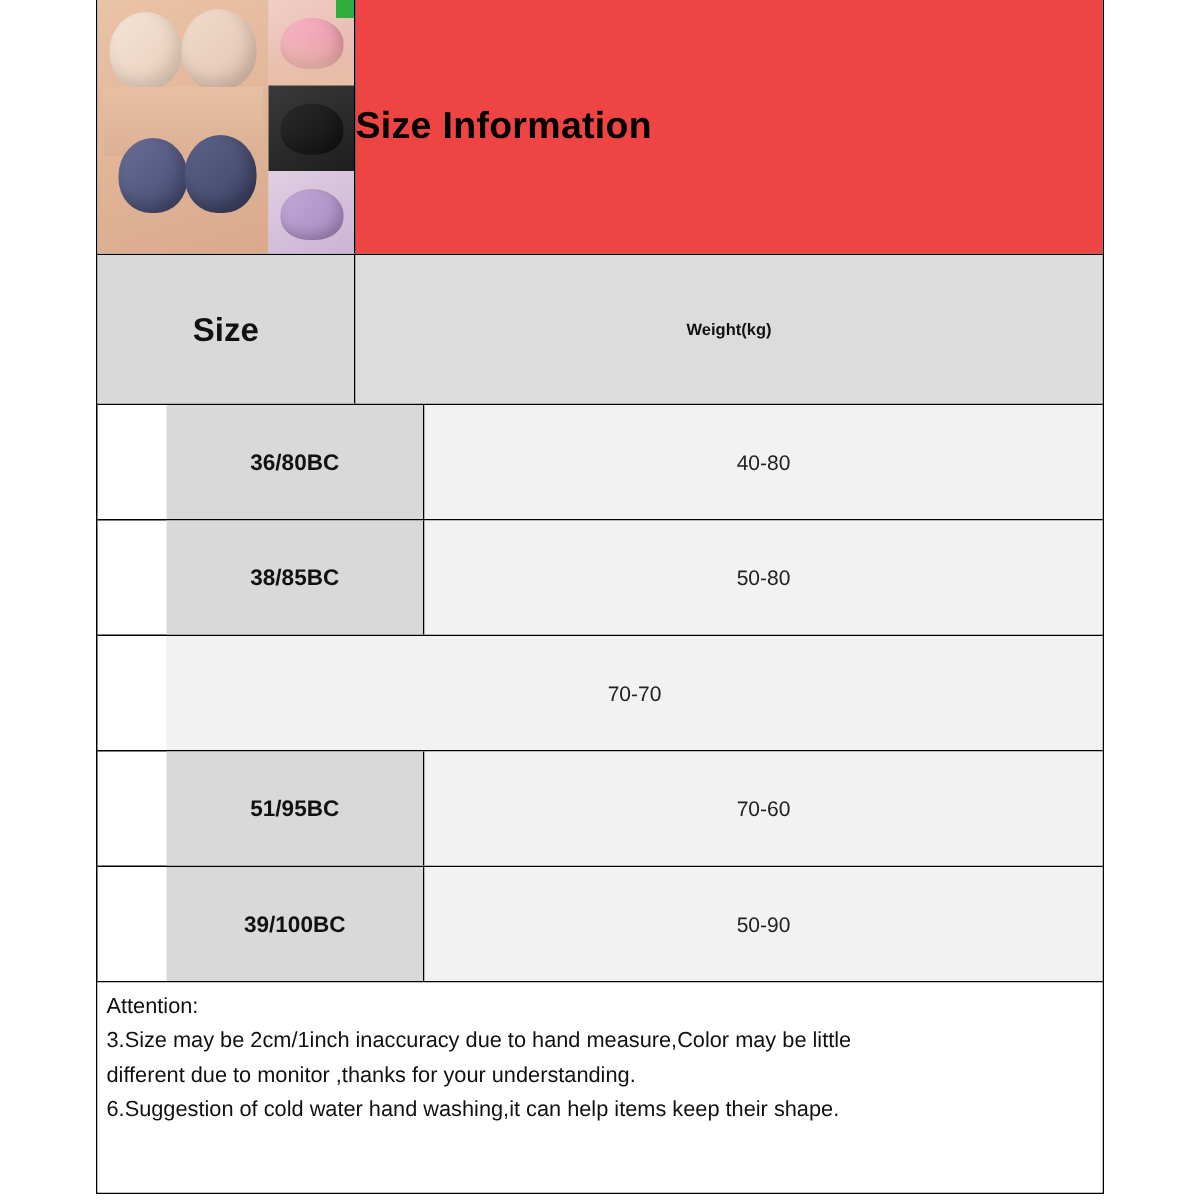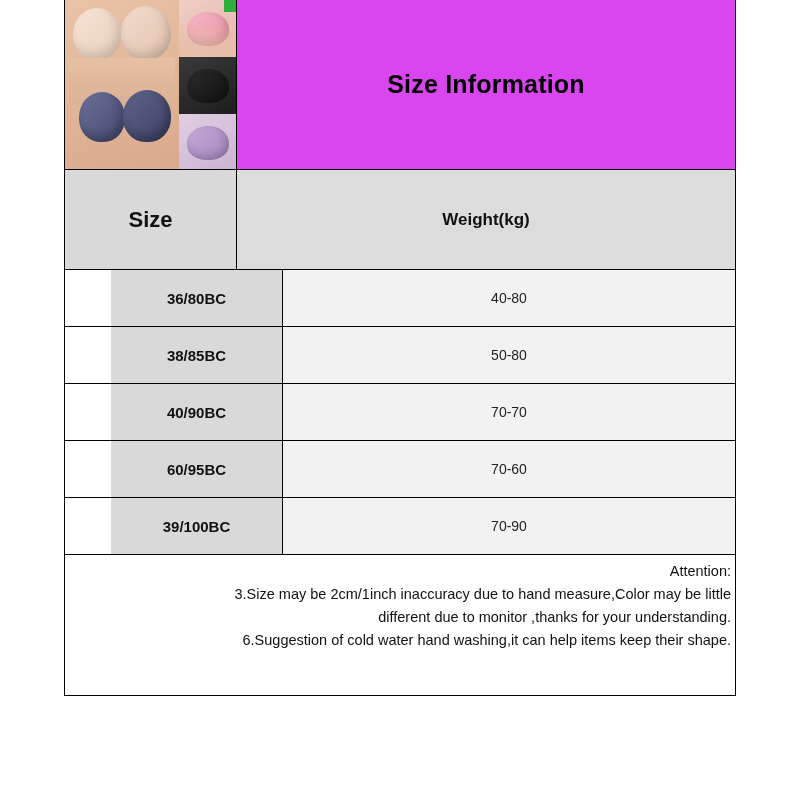--- a/index.html
+++ b/index.html
@@ -46,22 +46,21 @@
     border-right: 1px solid #000;
     box-sizing: border-box;
     position: relative;
     overflow: hidden;
     background: #dcd6d2;
   }
   .title-cell {
     flex: 1;
     display: flex;
     align-items: center;
-    justify-content: center;
-    background: #d946ef;
+    background: #ef4444;
     box-sizing: border-box;
   }
   .title-text {
     font-size: 25px;
     font-weight: bold;
     color: #000;
     letter-spacing: .2px;
   }
 
   
@@ -158,33 +157,32 @@
     flex: 1;
     box-sizing: border-box;
     display: flex;
     align-items: center;
     justify-content: center;
     background: #f2f2f2;
   }
 
   .head-row { height: 100px; }
   .head-row .cell-size { font-size: 22px; background: #d9d9d9; }
-  .head-row .cell-weight { font-size: 17px; font-weight: bold; background: #dcdcdc; }
-
-  .data-row { height: 57px; padding-left: 46px; }
+  .head-row .cell-weight { font-size: 11px; font-weight: bold; background: #dcdcdc; }
+
+  .data-row { height: 77px; padding-left: 46px; }
   .data-row .cell-size { font-size: 15px; }
   .data-row .cell-weight { font-size: 14px; font-weight: normal; color: #222; }
 
   
   .attention {
     box-sizing: border-box;
     padding: 6px 4px 8px 6px;
     background: #ffffff;
     min-height: 140px;
-    text-align: right;
   }
   .attention p {
     margin: 0 0 2px 0;
     font-size: 14.5px;
     line-height: 1.45;
     color: #111;
   }
 </style>
 </head>
 <body>
@@ -227,30 +225,29 @@
 
     <div class="row data-row">
       <div class="cell-size">36/80BC</div>
       <div class="cell-weight">40-80</div>
     </div>
     <div class="row data-row">
       <div class="cell-size">38/85BC</div>
       <div class="cell-weight">50-80</div>
     </div>
     <div class="row data-row">
-      <div class="cell-size">40/90BC</div>
       <div class="cell-weight">70-70</div>
     </div>
     <div class="row data-row">
-      <div class="cell-size">60/95BC</div>
+      <div class="cell-size">51/95BC</div>
       <div class="cell-weight">70-60</div>
     </div>
     <div class="row data-row">
       <div class="cell-size">39/100BC</div>
-      <div class="cell-weight">70-90</div>
+      <div class="cell-weight">50-90</div>
     </div>
 
     <div class="attention">
       <p>Attention:</p>
       <p>3.Size may be 2cm/1inch inaccuracy due to hand measure,Color may be little</p>
       <p>different due to monitor ,thanks for your understanding.</p>
       <p>6.Suggestion of cold water hand washing,it can help items keep their shape.</p>
     </div>
 
   </div>

